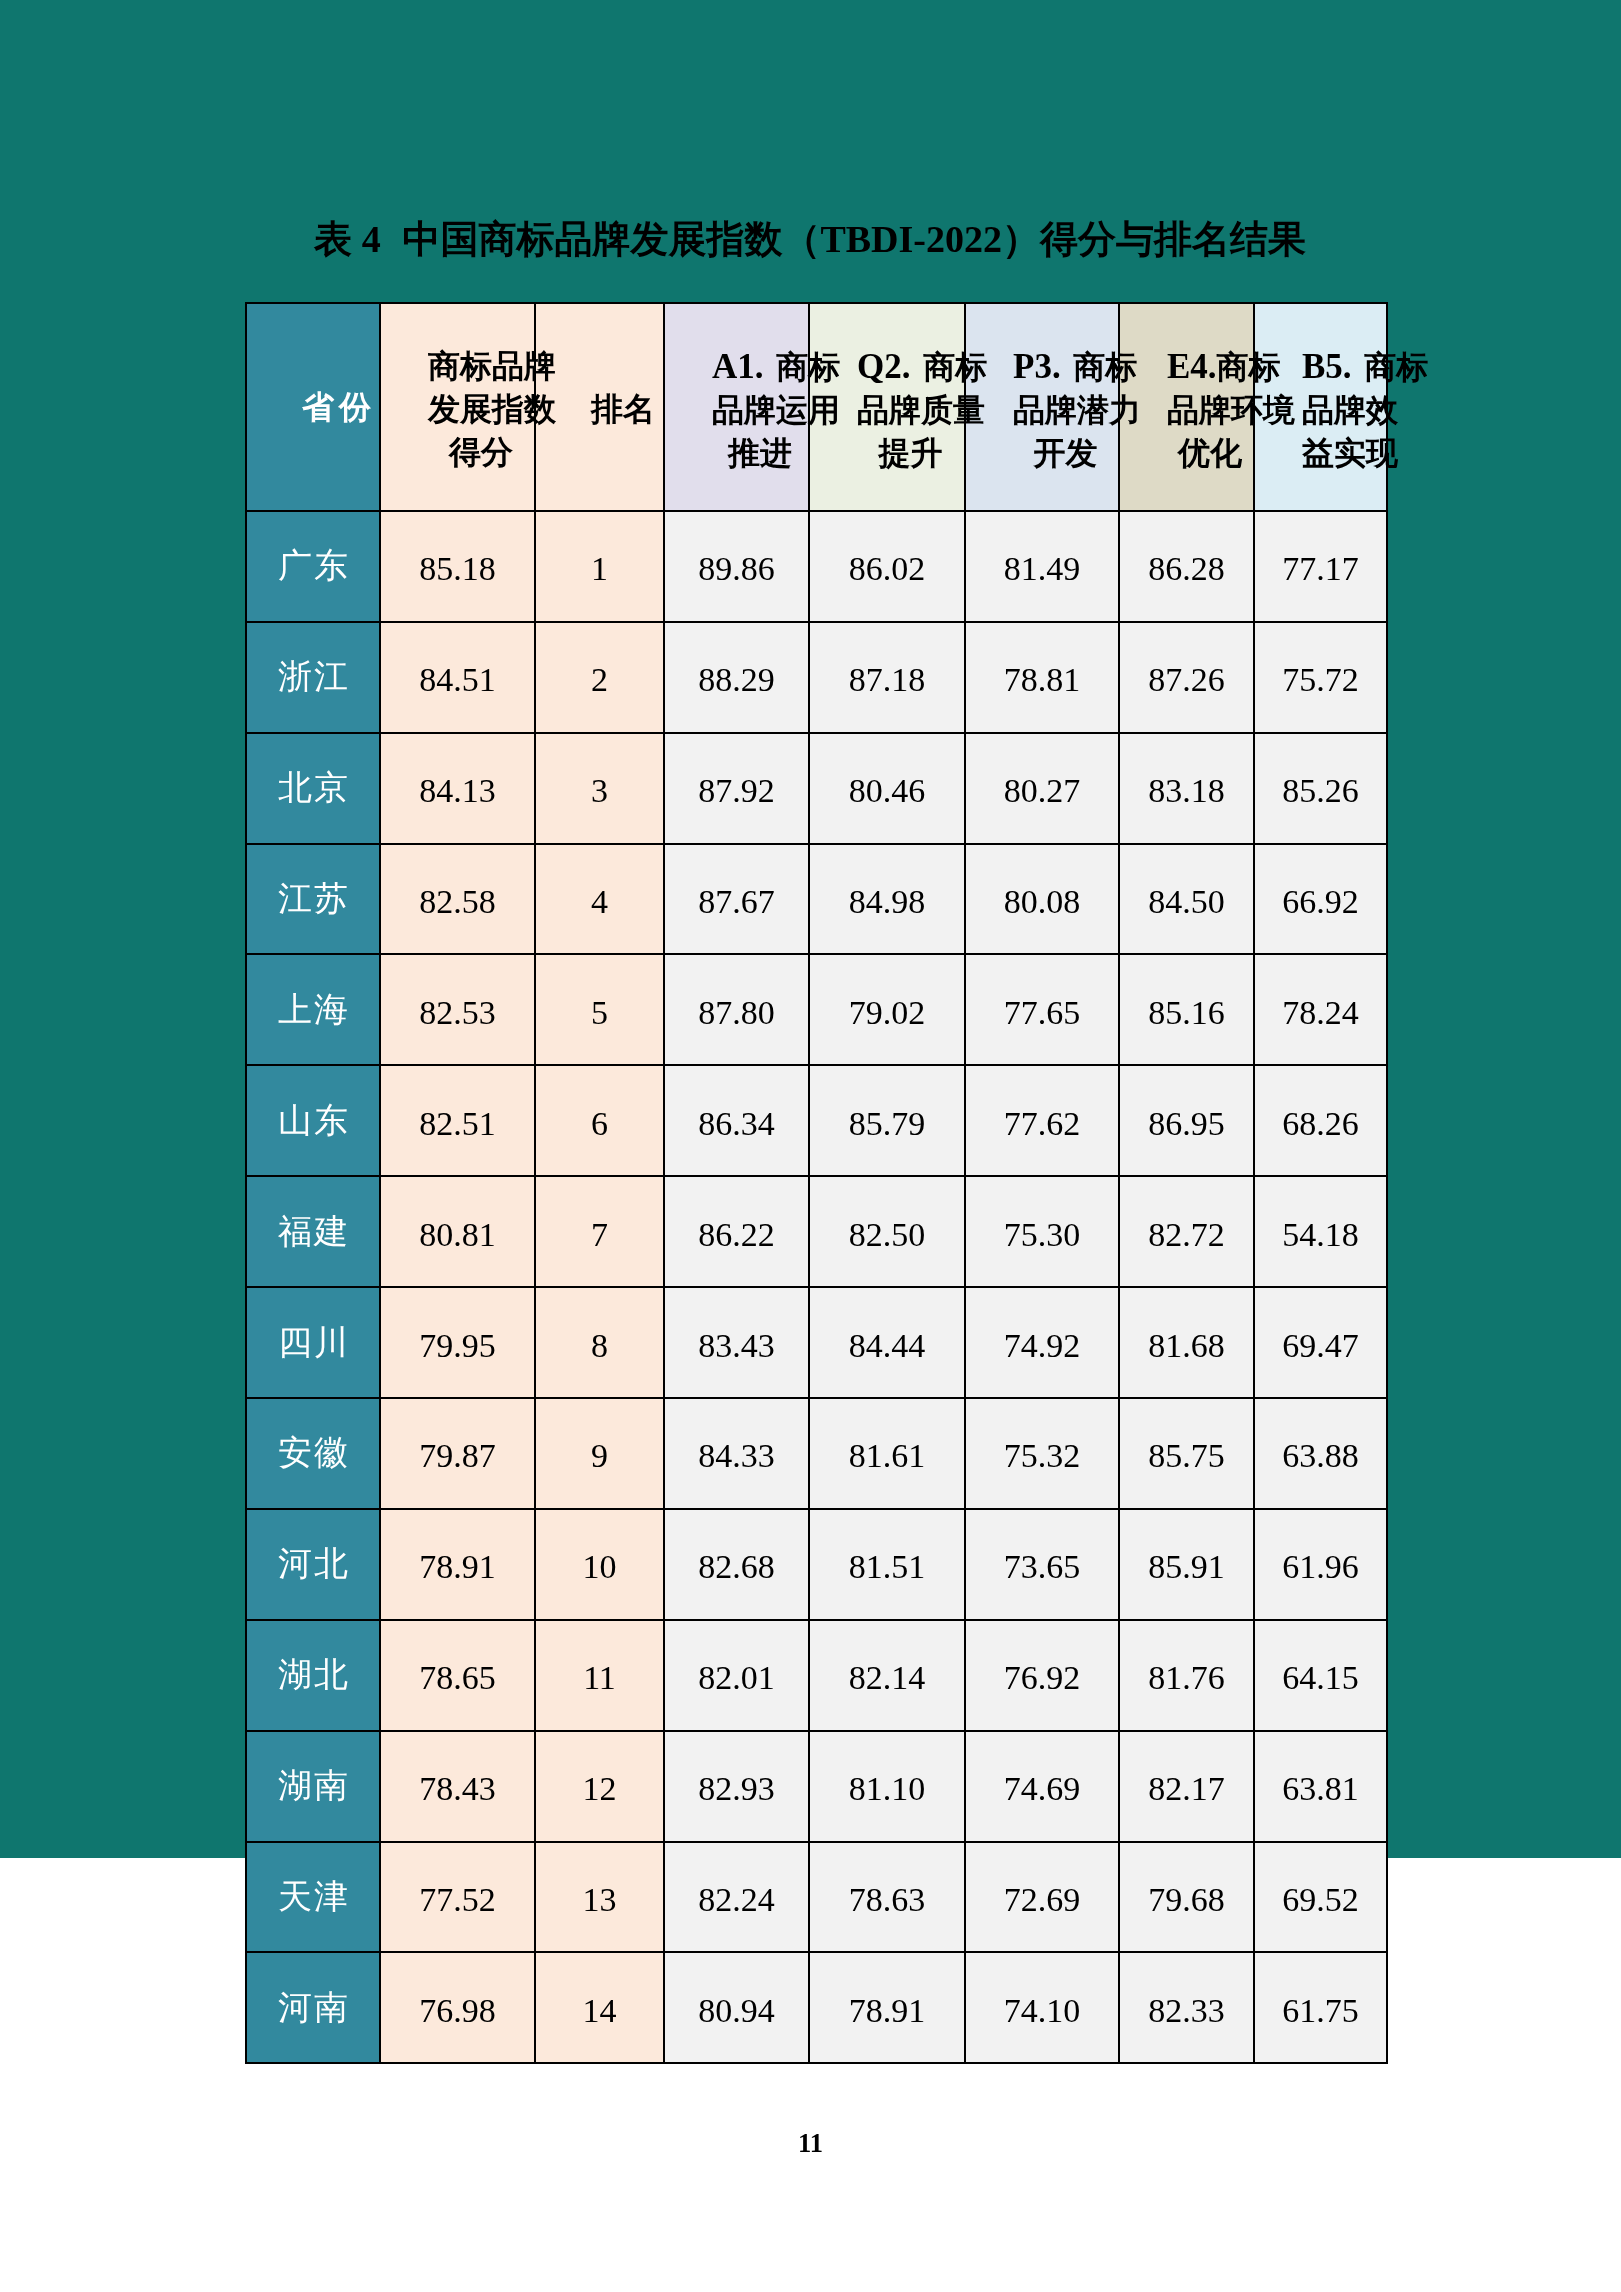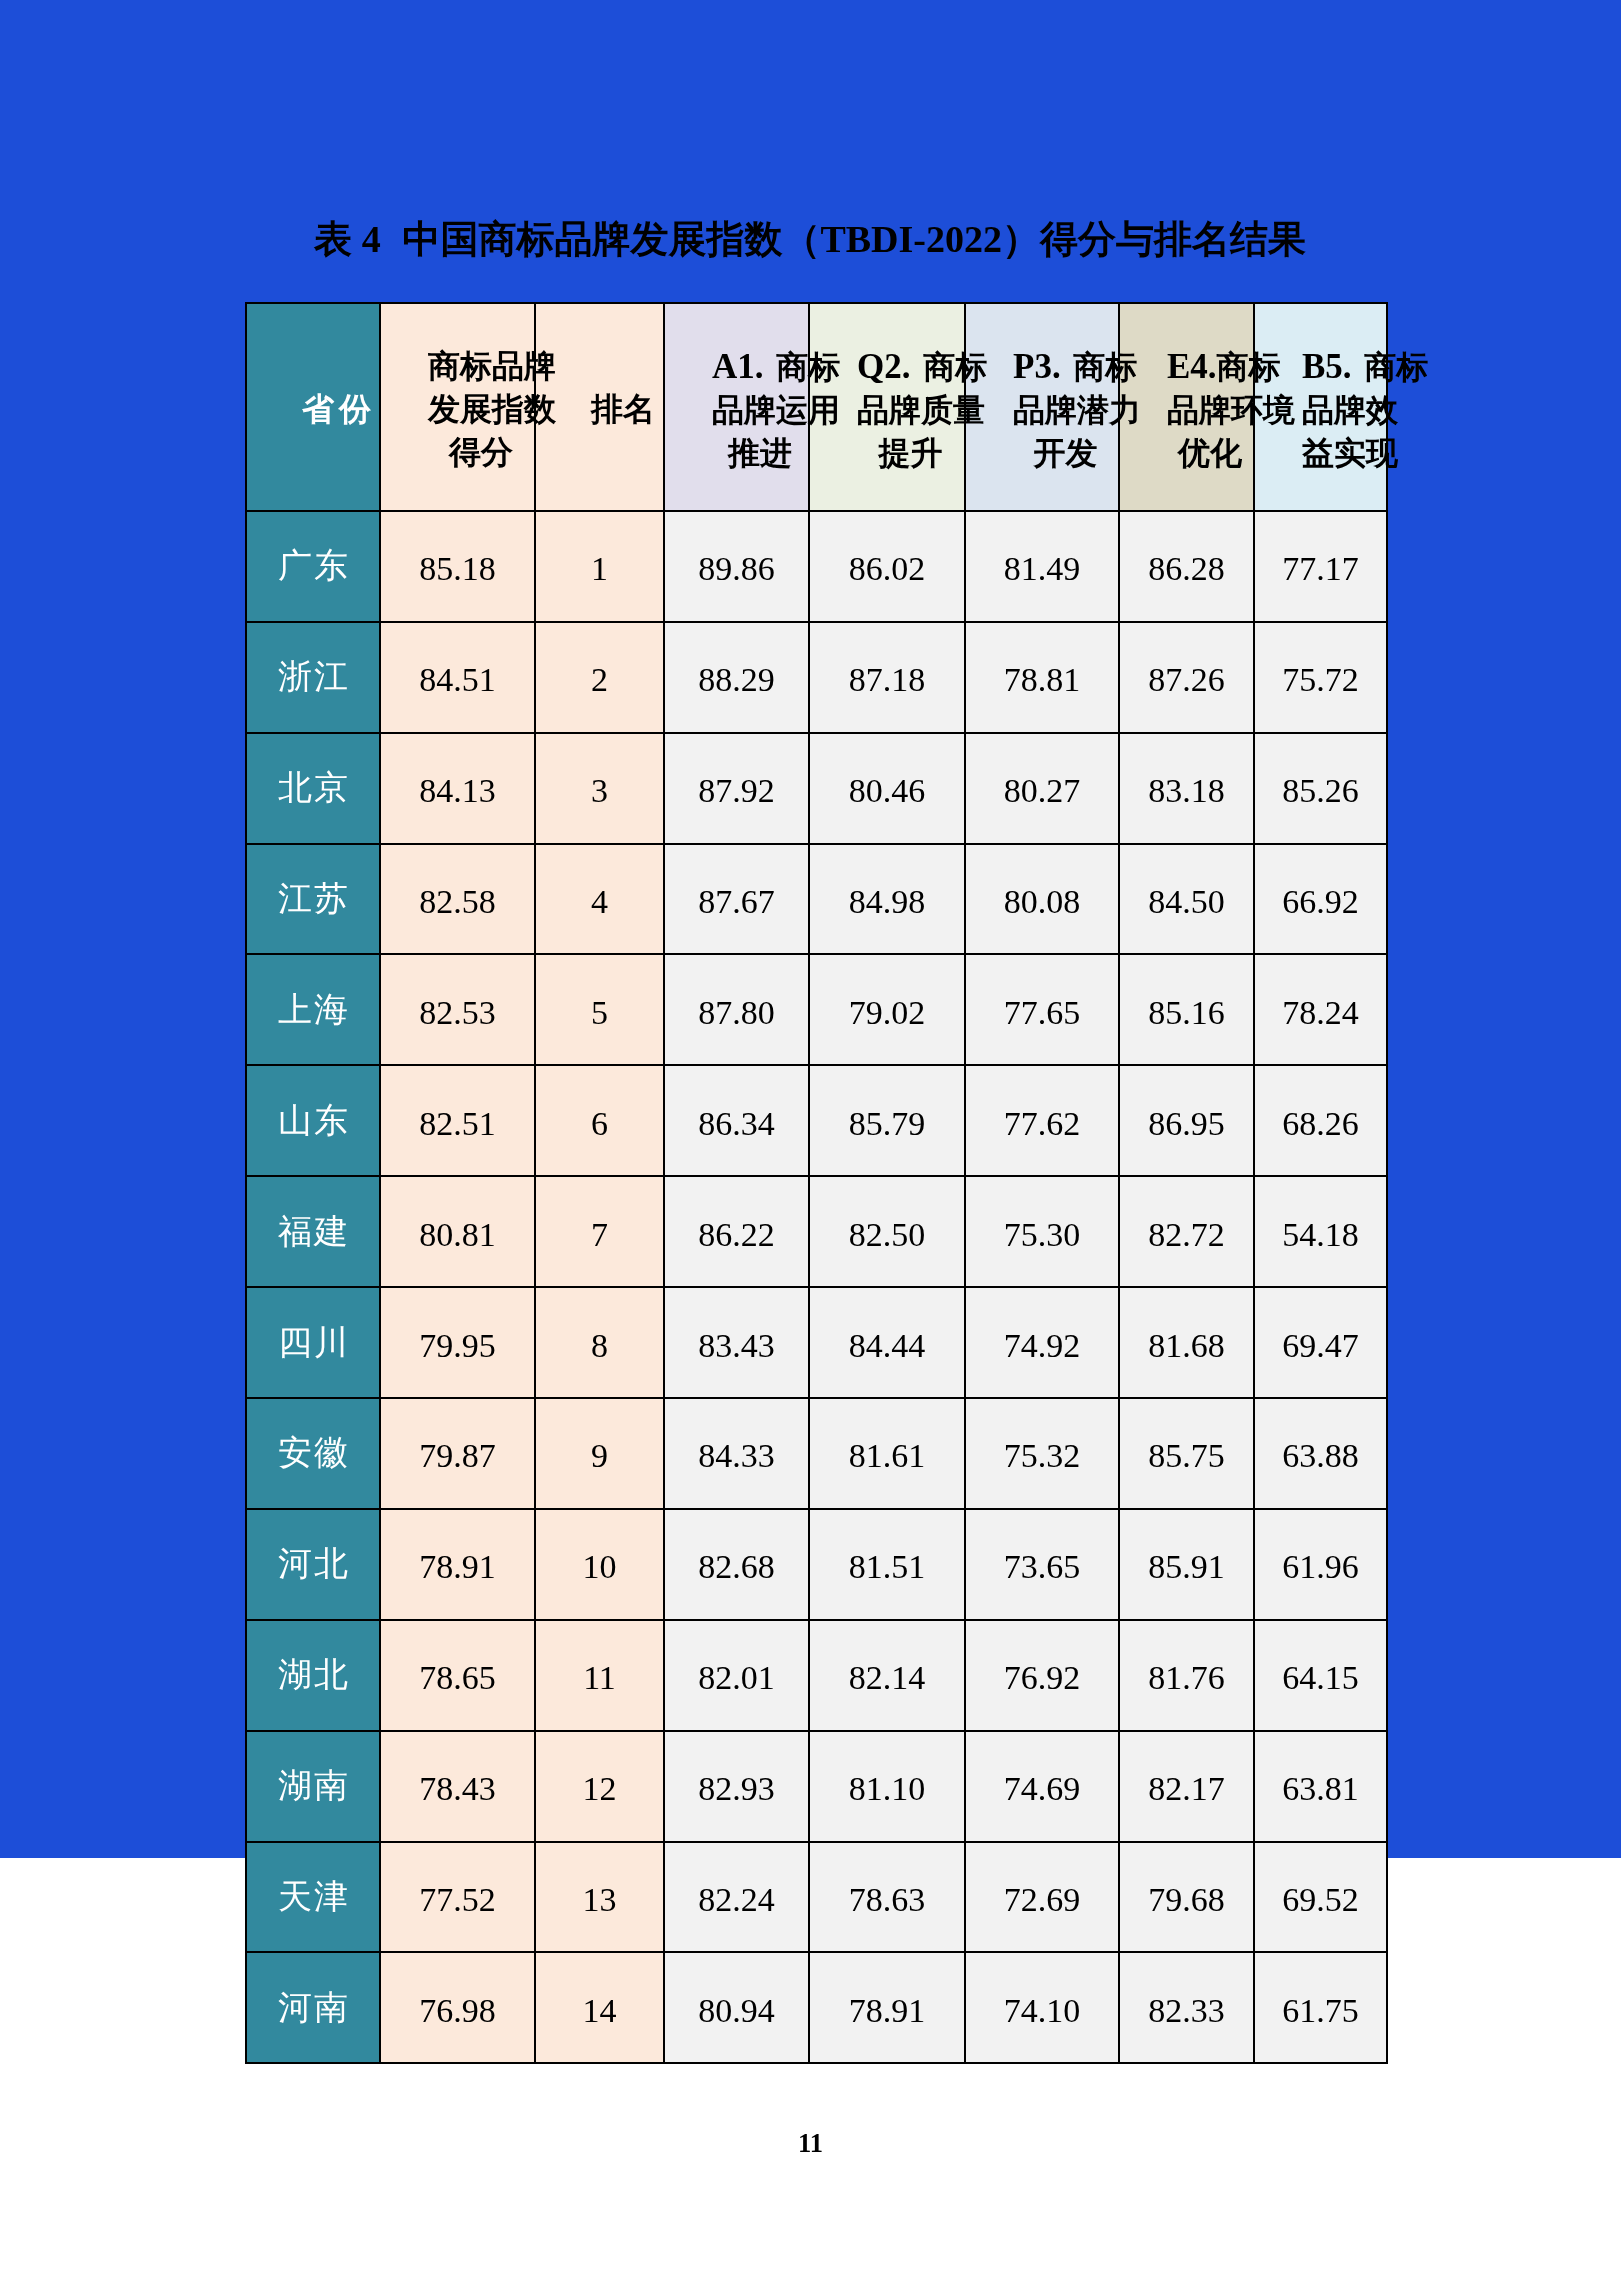--- a/index.html
+++ b/index.html
@@ -8,21 +8,21 @@
     padding: 0;
     background: #ffffff;
   }
   body {
     width: 1621px;
     height: 2293px;
     position: relative;
     overflow: hidden;
     font-family: "Liberation Serif", serif;
   }
-  .page { position: relative; width: 1621px; height: 1858px; background: #1d4ed8; }
+  .page { position: relative; width: 1621px; height: 1858px; background: #0f766e; }
 
   .table-caption {
     position: absolute;
     left: 314px;
     top: 214px;
     font-family: "Liberation Serif", serif;
     font-weight: bold;
     font-size: 38px;
     line-height: 51px;
     color: #000000;
@@ -78,20 +78,21 @@
   .lat { font-family: Liberation Serif, serif; font-size: 35px; font-weight: bold; }
   .gap { display: inline-block; width: 12.7px; }
 
   table.tbdi td.prov-hdr {
     background: #32899E;
     color: #FFFFFF;
     font-weight: normal;
     font-size: 32px;
     letter-spacing: 4.9px;
     text-indent: 4.9px;
+    font-family: Liberation Mono, monospace;
   }
   table.tbdi td.prov {
     background: #32899E;
     color: #FFFFFF;
     font-size: 32px;
     letter-spacing: 2px;
     text-indent: 2px;
     font-family: Liberation Mono, monospace;
   }
   td.score-hdr, td.score { background: #FCE9DB; }

